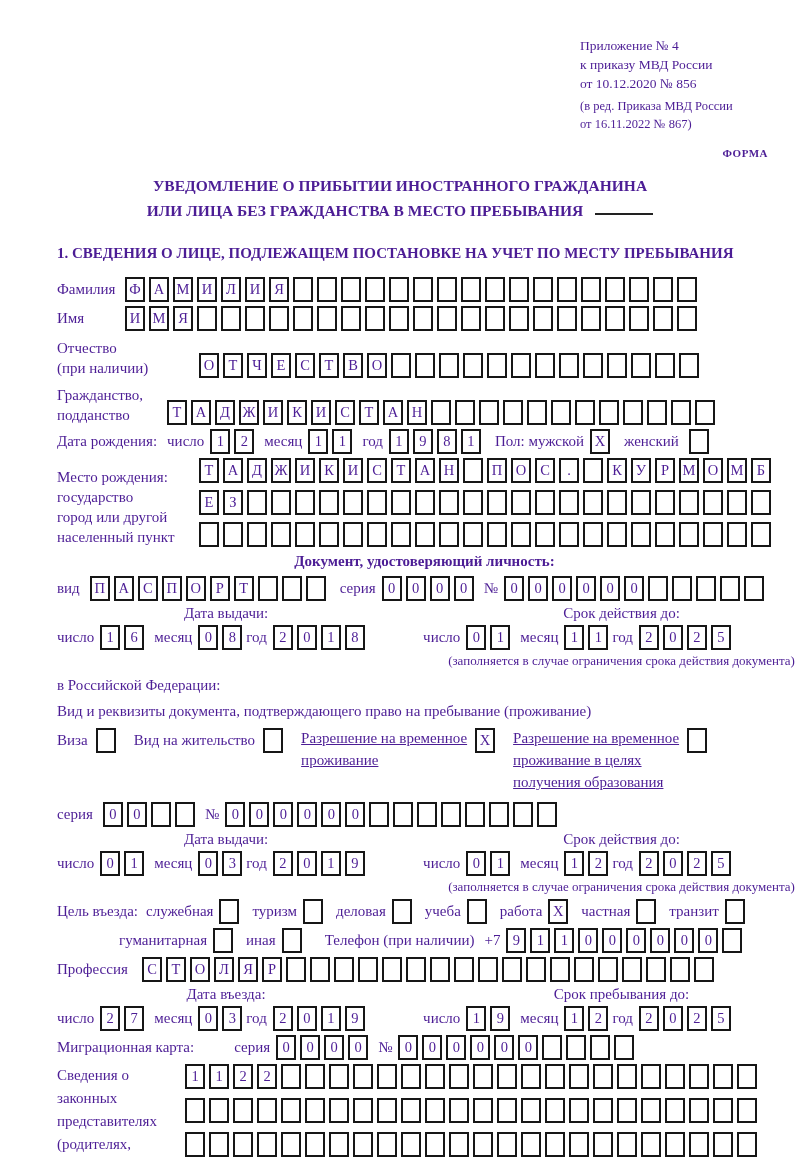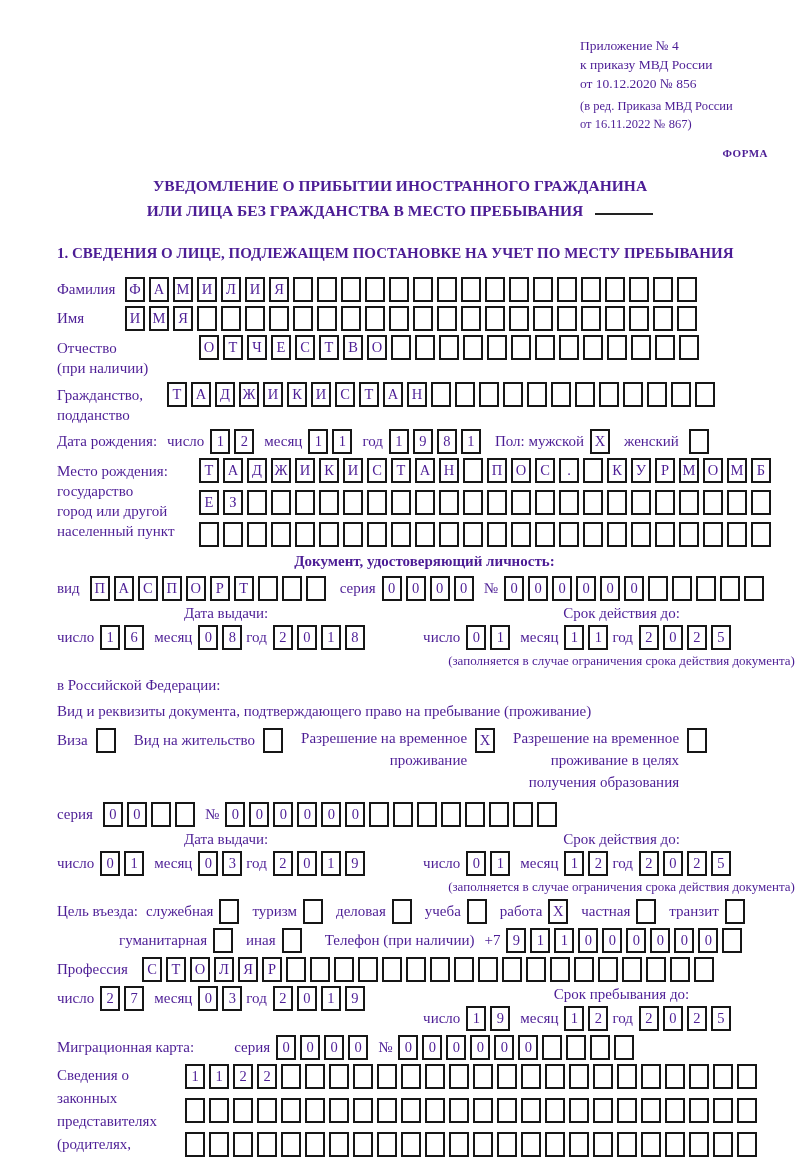--- a/index.html
+++ b/index.html
@@ -10,21 +10,21 @@
   }
   .content{padding:0 8px 0 57px;}
   
   .appendix{margin:36px 28px 0 auto;width:192px;font-size:13.5px;line-height:1.42;}
   .amendment{margin-top:5px;font-size:12.5px;line-height:1.4;}
   .forma{margin-top:14px;text-align:right;padding-right:32px;font-weight:bold;font-size:11px;letter-spacing:.5px;}
   .title{margin-top:15px;text-align:center;font-weight:bold;font-size:15.5px;line-height:1.5;}
   .uline{display:inline-block;width:58px;border-bottom:2px solid #222;margin-left:12px;height:1em;vertical-align:baseline;}
   .sec1{margin-top:24px;font-weight:bold;font-size:15px;}
   .fields{margin-top:15px;}
-  .row{display:flex;align-items:flex-start;margin-bottom:4px;}
+  .row{display:flex;align-items:flex-end;margin-bottom:4px;}
   .lbl{flex:none;line-height:25px;}
   .lbl2{flex:none;line-height:20px;padding-top:3px;}
   .cells{display:flex;flex:none;}
   .cell{
     box-sizing:border-box;flex:none;width:20px;height:25px;margin-right:4px;
     border:2px solid #161616;display:flex;align-items:center;justify-content:center;
     font-size:14.5px;background:#fff;
   }
   .w68{width:68px;} .w142{width:142px;} .w110{width:110px;}
   .gap6{margin-left:6px;} .gap10{margin-left:10px;}
@@ -34,21 +34,21 @@
   .datecols{display:flex;margin-bottom:4px;gap:28px;}
   .dcol1{width:46%;flex:none;} .dcol2{width:54%;flex:none;}
   .dhead{text-align:center;margin-bottom:3px;}
   .dline{display:flex;align-items:center;}
   .dline .inl{margin-right:6px;}
   .note{font-size:13px;text-align:center;margin-top:3px;}
   .intro{line-height:1.7;}
   .cbrow{display:flex;align-items:flex-start;margin:4px 0 8px 0;}
   .cbitem{display:flex;align-items:flex-start;margin-right:14px;}
   .cbitem .cells{margin-left:8px;}
-  .cbl{text-align:right;line-height:1.45;}
+  .cbl{text-align:left;line-height:1.45;text-decoration:underline;}
   .pp{display:flex;align-items:center;margin-right:9px;}
   .pp .cells{margin-left:6px;}
   .indent62{margin-left:62px;}
   .guard{display:flex;align-items:flex-start;margin-top:4px;}
   .guard-lbls{width:128px;flex:none;line-height:1.55;}
   .guard-rows{display:flex;flex-direction:column;gap:9px;}
 </style>
 </head>
 <body>
 
@@ -617,20 +617,21 @@
             <span class="cell"></span>
             <span class="cell"></span>
             <span class="cell"></span>
             <span class="cell"></span>
             <span class="cell"></span>
           </span>
       </div>
 
       <div class="datecols">
         <div class="dcol1">
+          <div class="dhead">Дата въезда:</div>
           <div class="dline">
             <span class="inl">число</span>
             <span class="cells">
                 <span class="cell">2</span>
                 <span class="cell">7</span>
               </span>
             <span class="inl gap6">месяц</span>
             <span class="cells">
                 <span class="cell">0</span>
                 <span class="cell">3</span>

